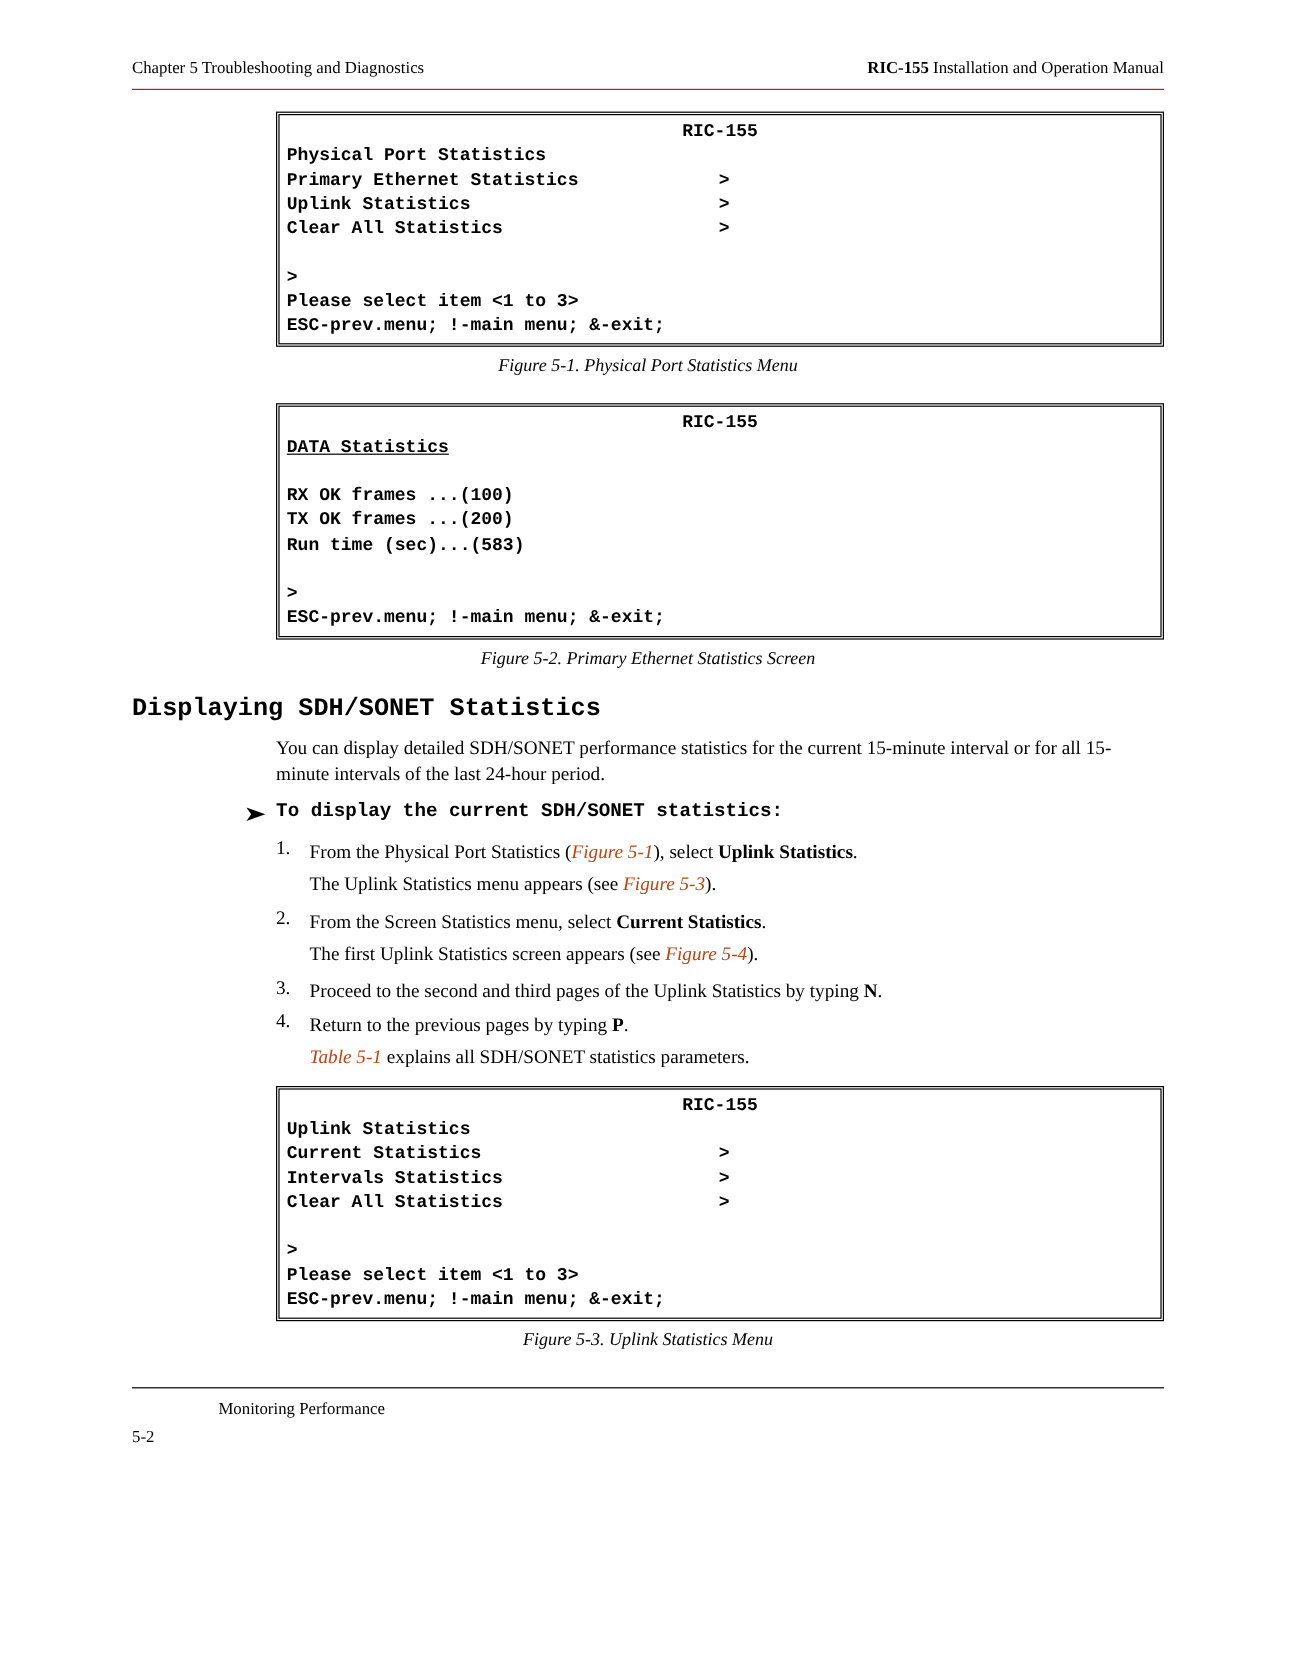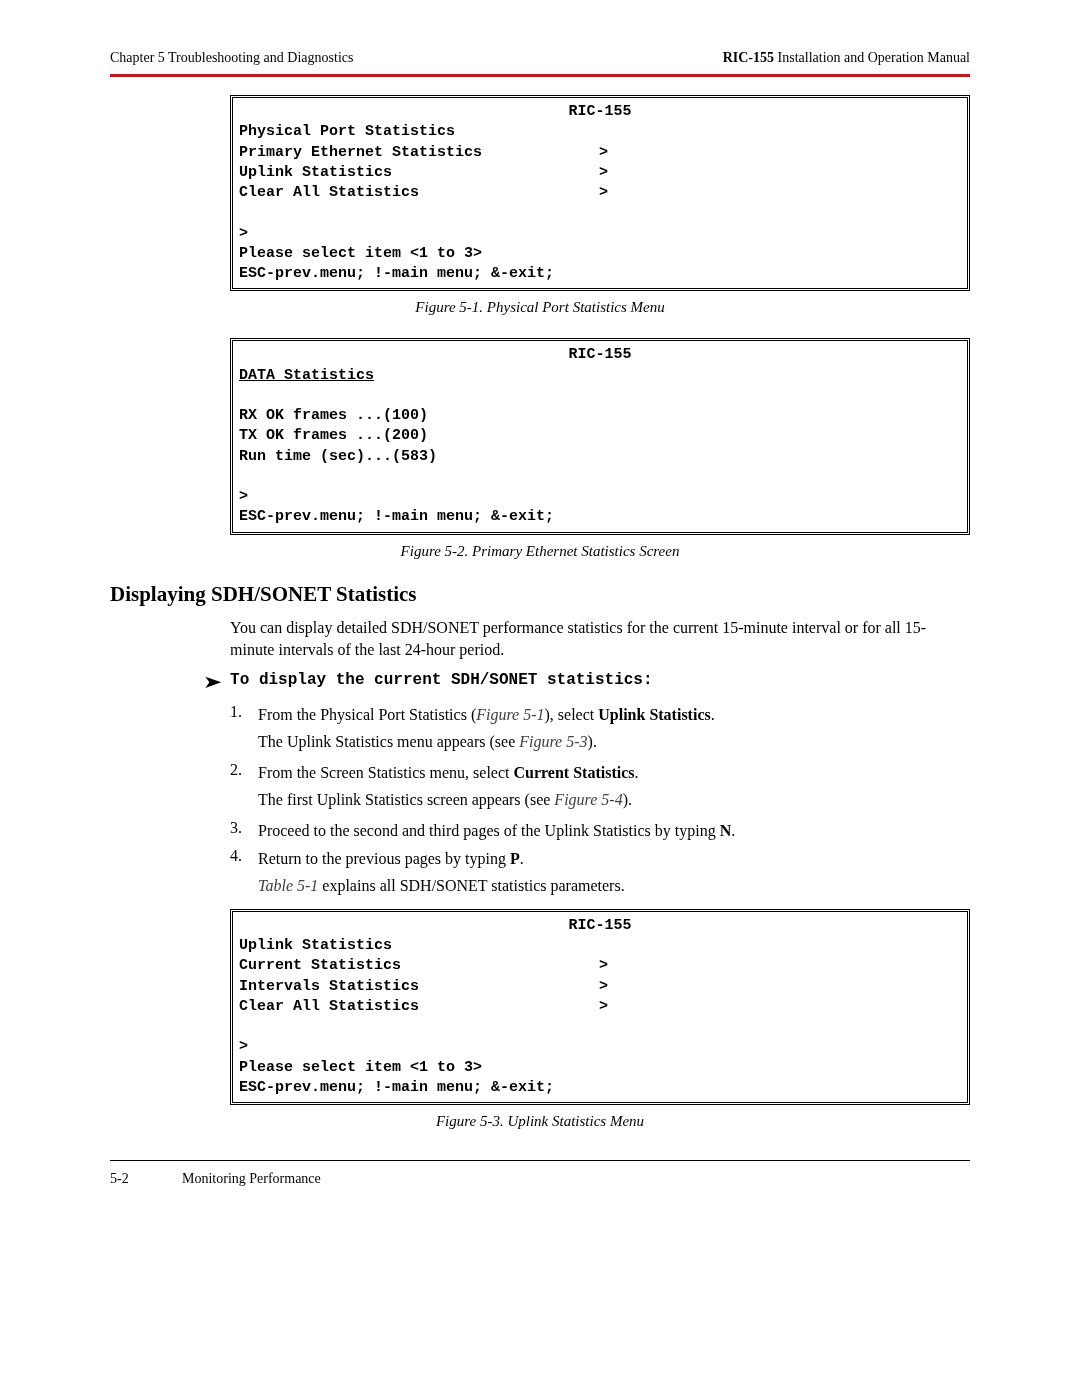--- a/index.html
+++ b/index.html
@@ -11,21 +11,21 @@
       margin: 0 auto;
     }
     .page {
       padding: 50px 110px 40px 110px;
     }
     .header {
       display: flex;
       justify-content: space-between;
       font-size: 14px;
       padding-bottom: 8px;
-      border-bottom: 3px solid #b91c1c;
+      border-bottom: 1px solid #b91c1c;
       margin-bottom: 18px;
     }
     .header-left { }
     .header-right { }
     .bold { font-weight: bold; }
     .terminal {
       border: 3px double #000;
       font-family: 'Courier New', monospace;
       font-size: 15px;
       font-weight: bold;
@@ -38,21 +38,21 @@
     .terminal-label { width: 360px; }
     .terminal-arrow { }
     .underline { text-decoration: underline; }
     .figure-caption {
       text-align: center;
       font-style: italic;
       font-size: 15px;
       margin-bottom: 22px;
     }
     .section-heading {
-      font-family: Liberation Serif, serif;
+      font-family: Liberation Mono, monospace;
       font-weight: bold;
       font-size: 21px;
       margin-bottom: 10px;
       margin-top: 6px;
     }
     .body-para {
       margin-left: 120px;
       font-size: 16px;
       line-height: 1.4;
       margin-bottom: 10px;
@@ -82,29 +82,29 @@
       margin-bottom: 4px;
     }
     .numbered-item .num { width: 28px; }
     .numbered-item .content { flex: 1; line-height: 1.45; }
     .sub-para {
       margin-left: 148px;
       font-size: 16px;
       line-height: 1.45;
       margin-bottom: 8px;
     }
-    .link-blue { color: #404040; font-style: italic; }
+    .link-blue { color: #c2410c; font-style: italic; }
     .footer {
       display: flex;
       border-top: 1px solid #000;
       padding-top: 10px;
       font-size: 14px;
       margin-top: 30px;
     }
-    .footer-pgnum { width: 72px; }
+    .footer-pgnum { width: 72px; margin-top: 24px; }
     .footer-section { }
   </style>
 </head>
 <body>
 
 <div class="page">
 
   <div class="header">
     <div class="header-left">Chapter 5  Troubleshooting and Diagnostics</div>
     <div class="header-right">

